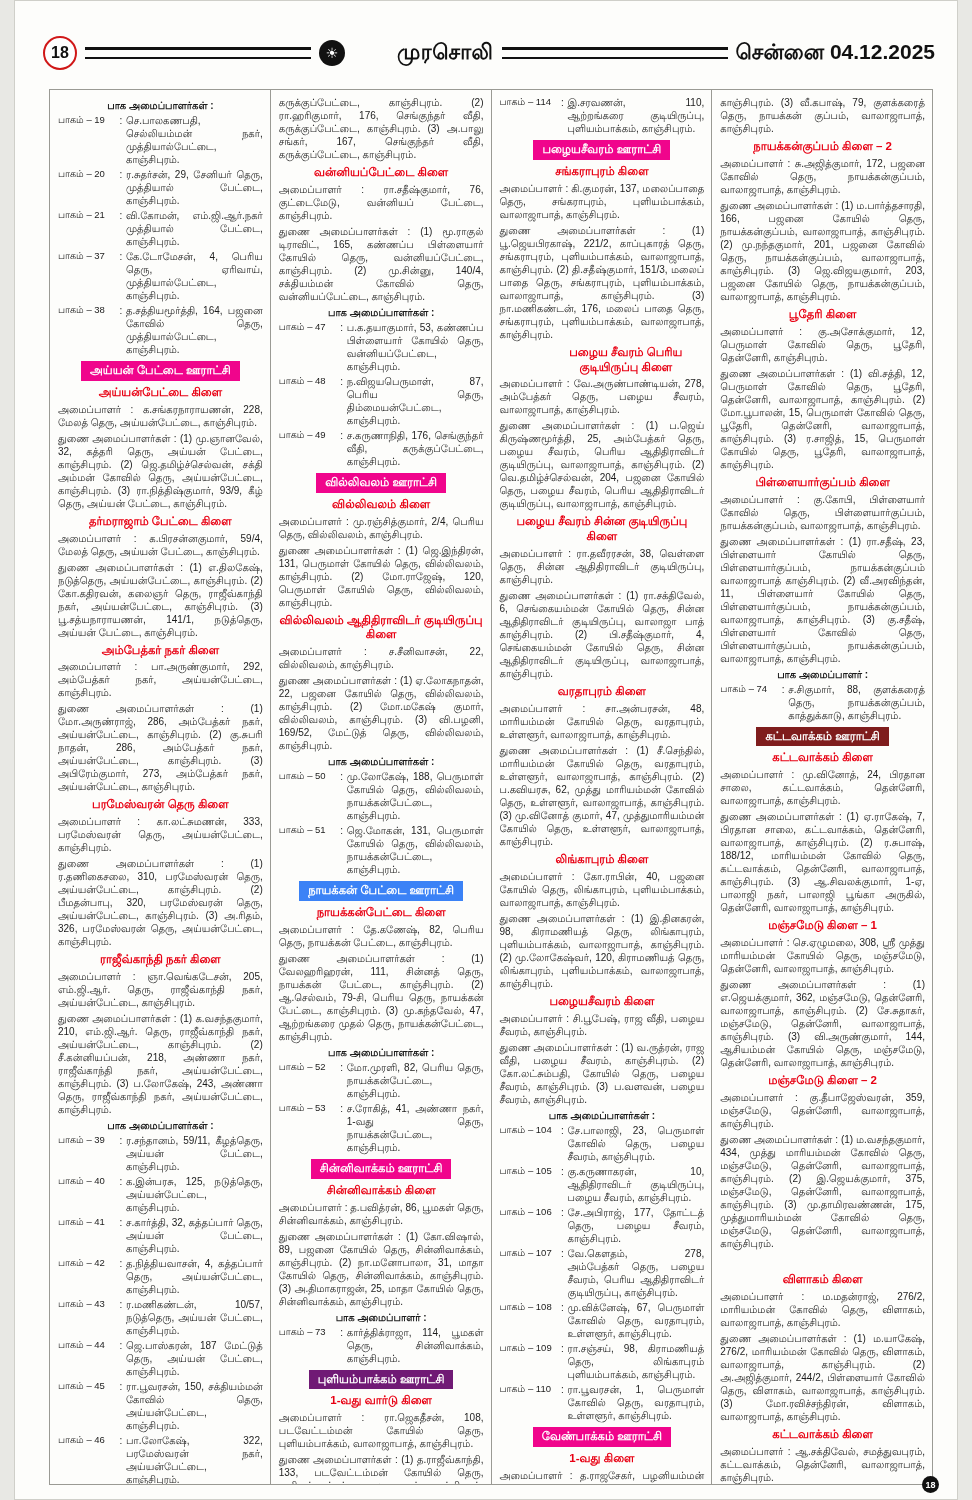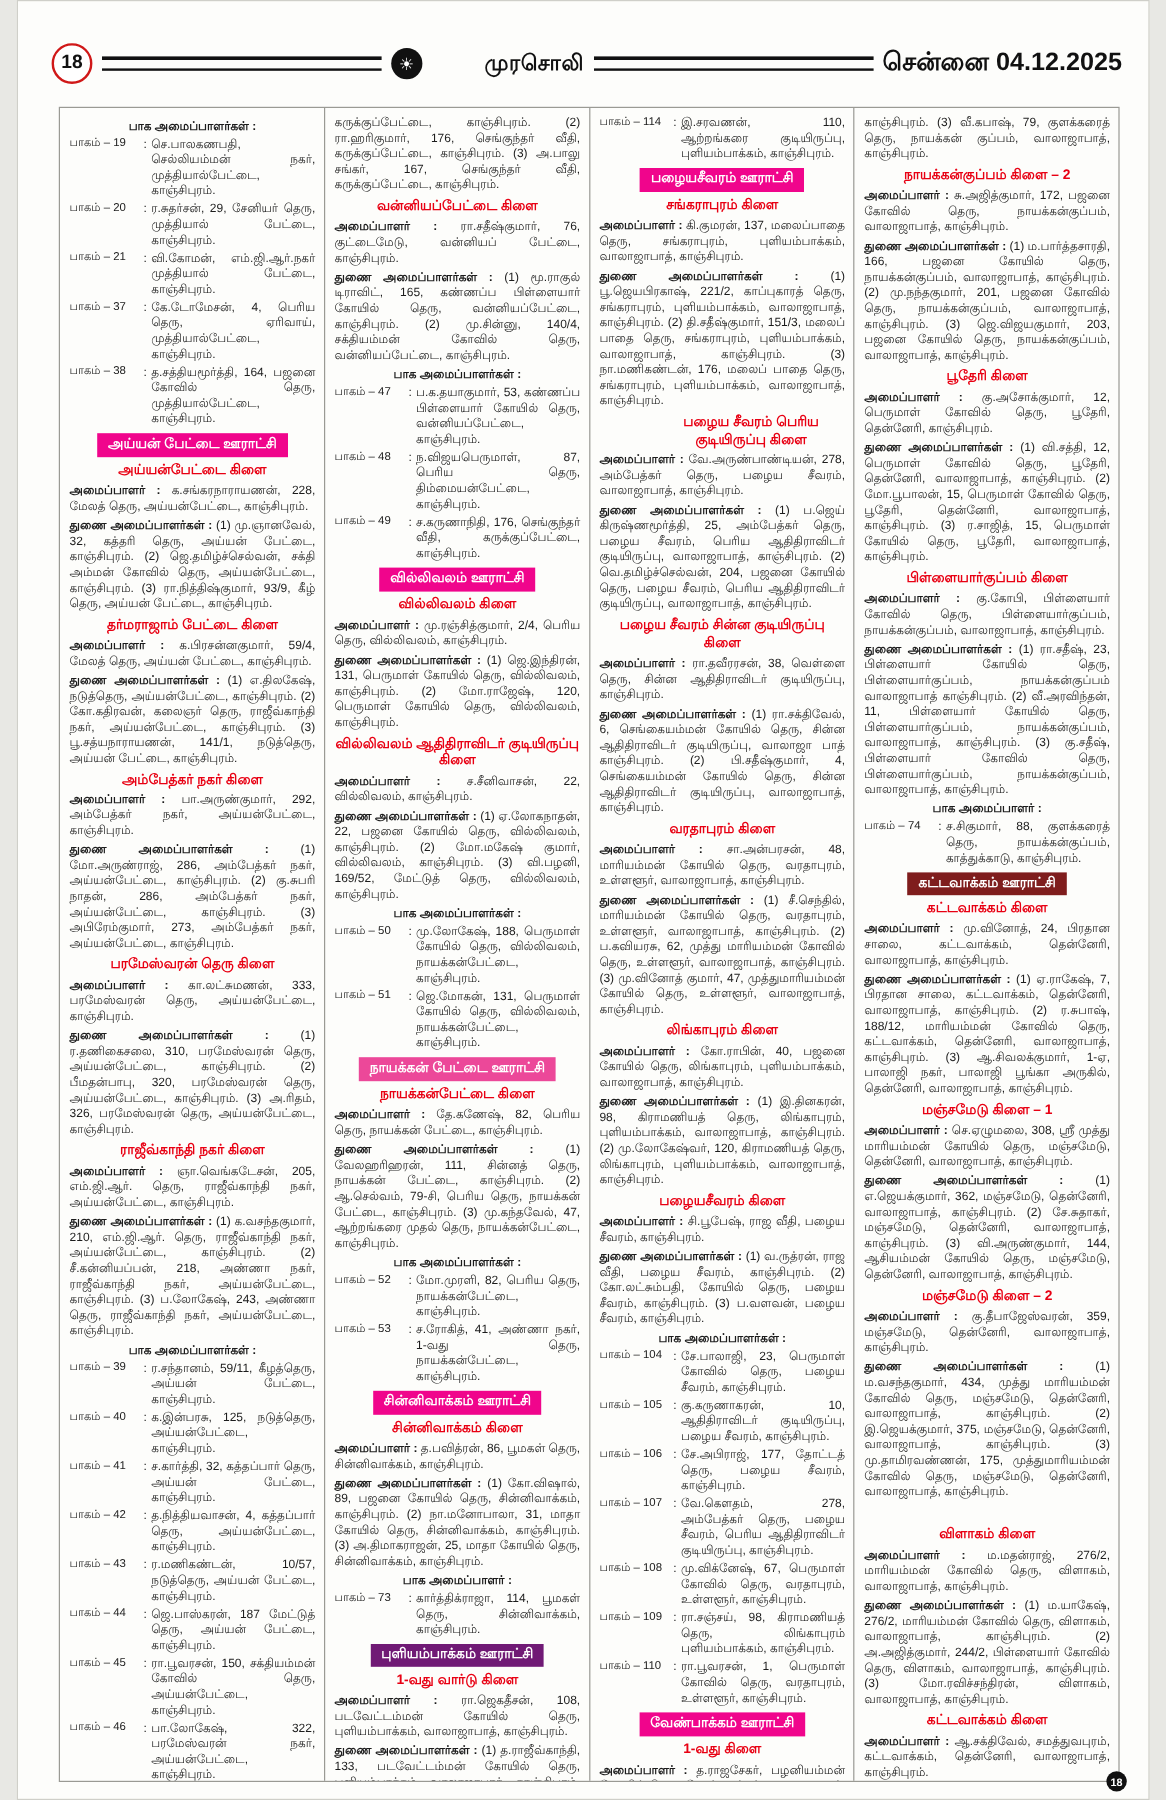--- a/index.html
+++ b/index.html
@@ -8,35 +8,35 @@
         border:1px solid #cfcfc9;box-sizing:border-box;}
   
   .hdr{position:absolute;top:30px;left:28px;right:22px;height:44px;display:flex;align-items:center;}
   .pagenum-circle{width:30px;height:30px;border:2px solid #d01818;border-radius:50%;
         display:flex;align-items:center;justify-content:center;font-weight:bold;font-size:16px;
         color:#111;background:#fff;box-shadow:0 0 0 1.5px #fff inset;flex:0 0 auto;}
   .rule{flex:1;height:7px;border-top:3px solid #111;border-bottom:2px solid #111;margin:0 8px;}
   .masthead{display:flex;align-items:center;gap:6px;flex:0 0 auto;}
   .logo{width:26px;height:26px;background:#111;border-radius:50%;display:flex;align-items:center;
         justify-content:center;color:#fff;font-size:14px;}
-  .mast-title{font-size:18px;font-weight:bold;color:#111;letter-spacing:.5px;margin-left:46px;}
+  .mast-title{font-size:21px;font-weight:bold;color:#111;letter-spacing:.5px;margin-left:46px;}
   .edition{flex:0 0 auto;font-size:21px;font-weight:bold;color:#111;white-space:nowrap;}
   
   .bodybox{position:absolute;top:88px;left:34px;right:24px;bottom:14px;
         border:1px solid #9a9a94;display:flex;}
   .col{flex:1 1 0;padding:6px 7px 4px 8px;border-right:1px solid #9a9a94;overflow:hidden;
        font-size:10px;line-height:1.3;text-align:justify;}
   .col:last-child{border-right:none;}
   .ward-wrap{text-align:center;margin:5px 0 3px;}
   .ward{display:inline-block;color:#fff;font-weight:bold;font-size:11.5px;line-height:1.1;
         padding:3px 9px 4px;}
   .branch{text-align:center;font-weight:bold;font-size:11.5px;margin:4px 0 3px;}
   .clabel{text-align:center;font-weight:bold;font-size:10px;margin:3px 0 2px;}
   .para{margin:0 0 3px;}
-  .para b{font-weight:bold;}
+  .para b{font-weight:normal;}
   .part{display:flex;margin:0 0 2px;}
   .plabel{flex:0 0 58px;white-space:nowrap;font-size:9.5px;}
   .pcolon{flex:0 0 10px;text-align:center;}
   .ptext{flex:1;}
   
   .foot-circle{position:absolute;right:18px;bottom:6px;width:17px;height:17px;border-radius:50%;
         background:#111;color:#fff;font-size:9px;font-weight:bold;display:flex;
         align-items:center;justify-content:center;}
 </style>
 </head>
@@ -179,21 +179,21 @@
         <div class="part">
           <span class="plabel">பாகம் – 50</span>
           <span class="pcolon">:</span>
           <span class="ptext">மு.லோகேஷ், 188, பெருமாள் கோயில் தெரு, வில்லிவலம், நாயக்கன்பேட்டை, காஞ்சிபுரம்.</span>
         </div>
         <div class="part">
           <span class="plabel">பாகம் – 51</span>
           <span class="pcolon">:</span>
           <span class="ptext">ஜெ.மோகன், 131, பெருமாள் கோயில் தெரு, வில்லிவலம், நாயக்கன்பேட்டை, காஞ்சிபுரம்.</span>
         </div>
-        <div class="ward-wrap"><span class="ward" style="background: #ec4899;">நாயக்கன் பேட்டை ஊராட்சி</span></div>
+        <div class="ward-wrap"><span class="ward" style="background: #3b82f6;">நாயக்கன் பேட்டை ஊராட்சி</span></div>
         <div class="branch" style="color: rgb(232, 0, 19);">நாயக்கன்பேட்டை கிளை</div>
         <p class="para"><b>அமைப்பாளர் :</b> <span>தே.கணேஷ், 82, பெரிய தெரு, நாயக்கன் பேட்டை, காஞ்சிபுரம்.</span></p>
         <p class="para"><b>துணை அமைப்பாளர்கள் :</b> <span>(1) வேலஹரிஹரன், 111, சின்னத் தெரு, நாயக்கன் பேட்டை, காஞ்சிபுரம். (2) ஆ.செல்வம், 79-சி, பெரிய தெரு, நாயக்கன் பேட்டை, காஞ்சிபுரம். (3) மு.கந்தவேல், 47, ஆற்றங்கரை முதல் தெரு, நாயக்கன்பேட்டை, காஞ்சிபுரம்.</span></p>
         <div class="clabel">பாக அமைப்பாளர்கள் :</div>
         <div class="part">
           <span class="plabel">பாகம் – 52</span>
           <span class="pcolon">:</span>
           <span class="ptext">மோ.முரளி, 82, பெரிய தெரு, நாயக்கன்பேட்டை, காஞ்சிபுரம்.</span>
         </div>
         <div class="part">

